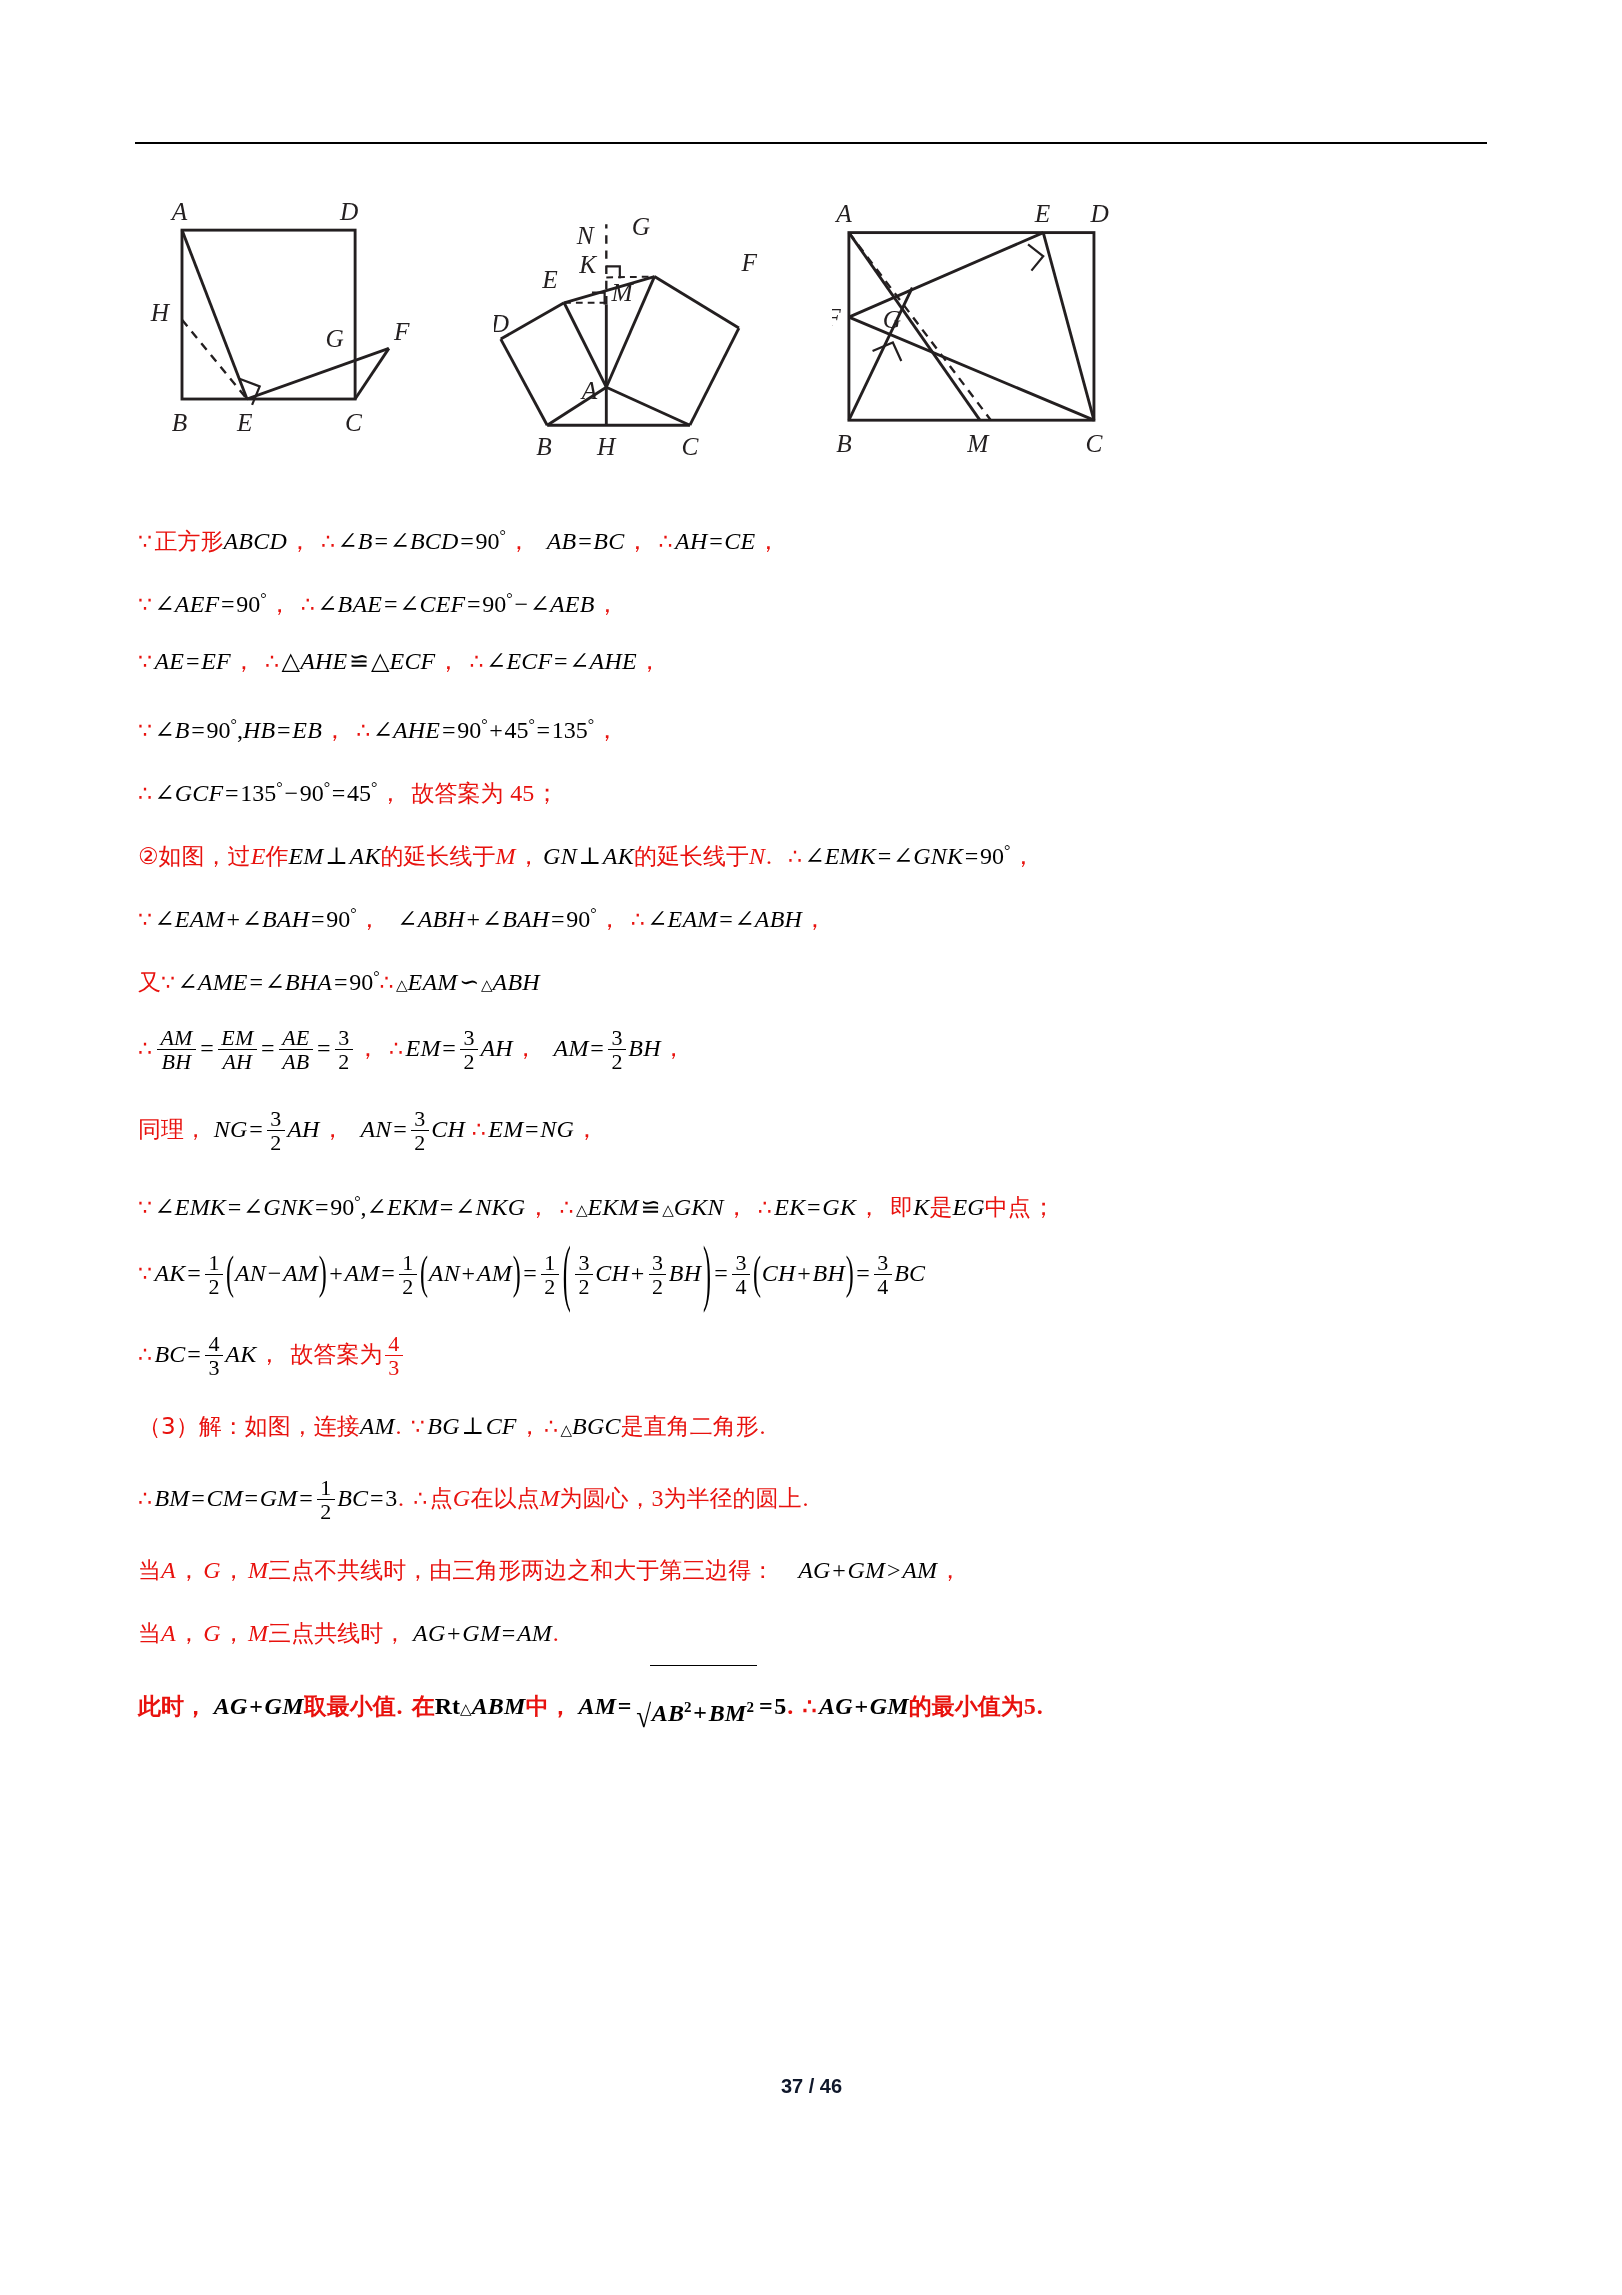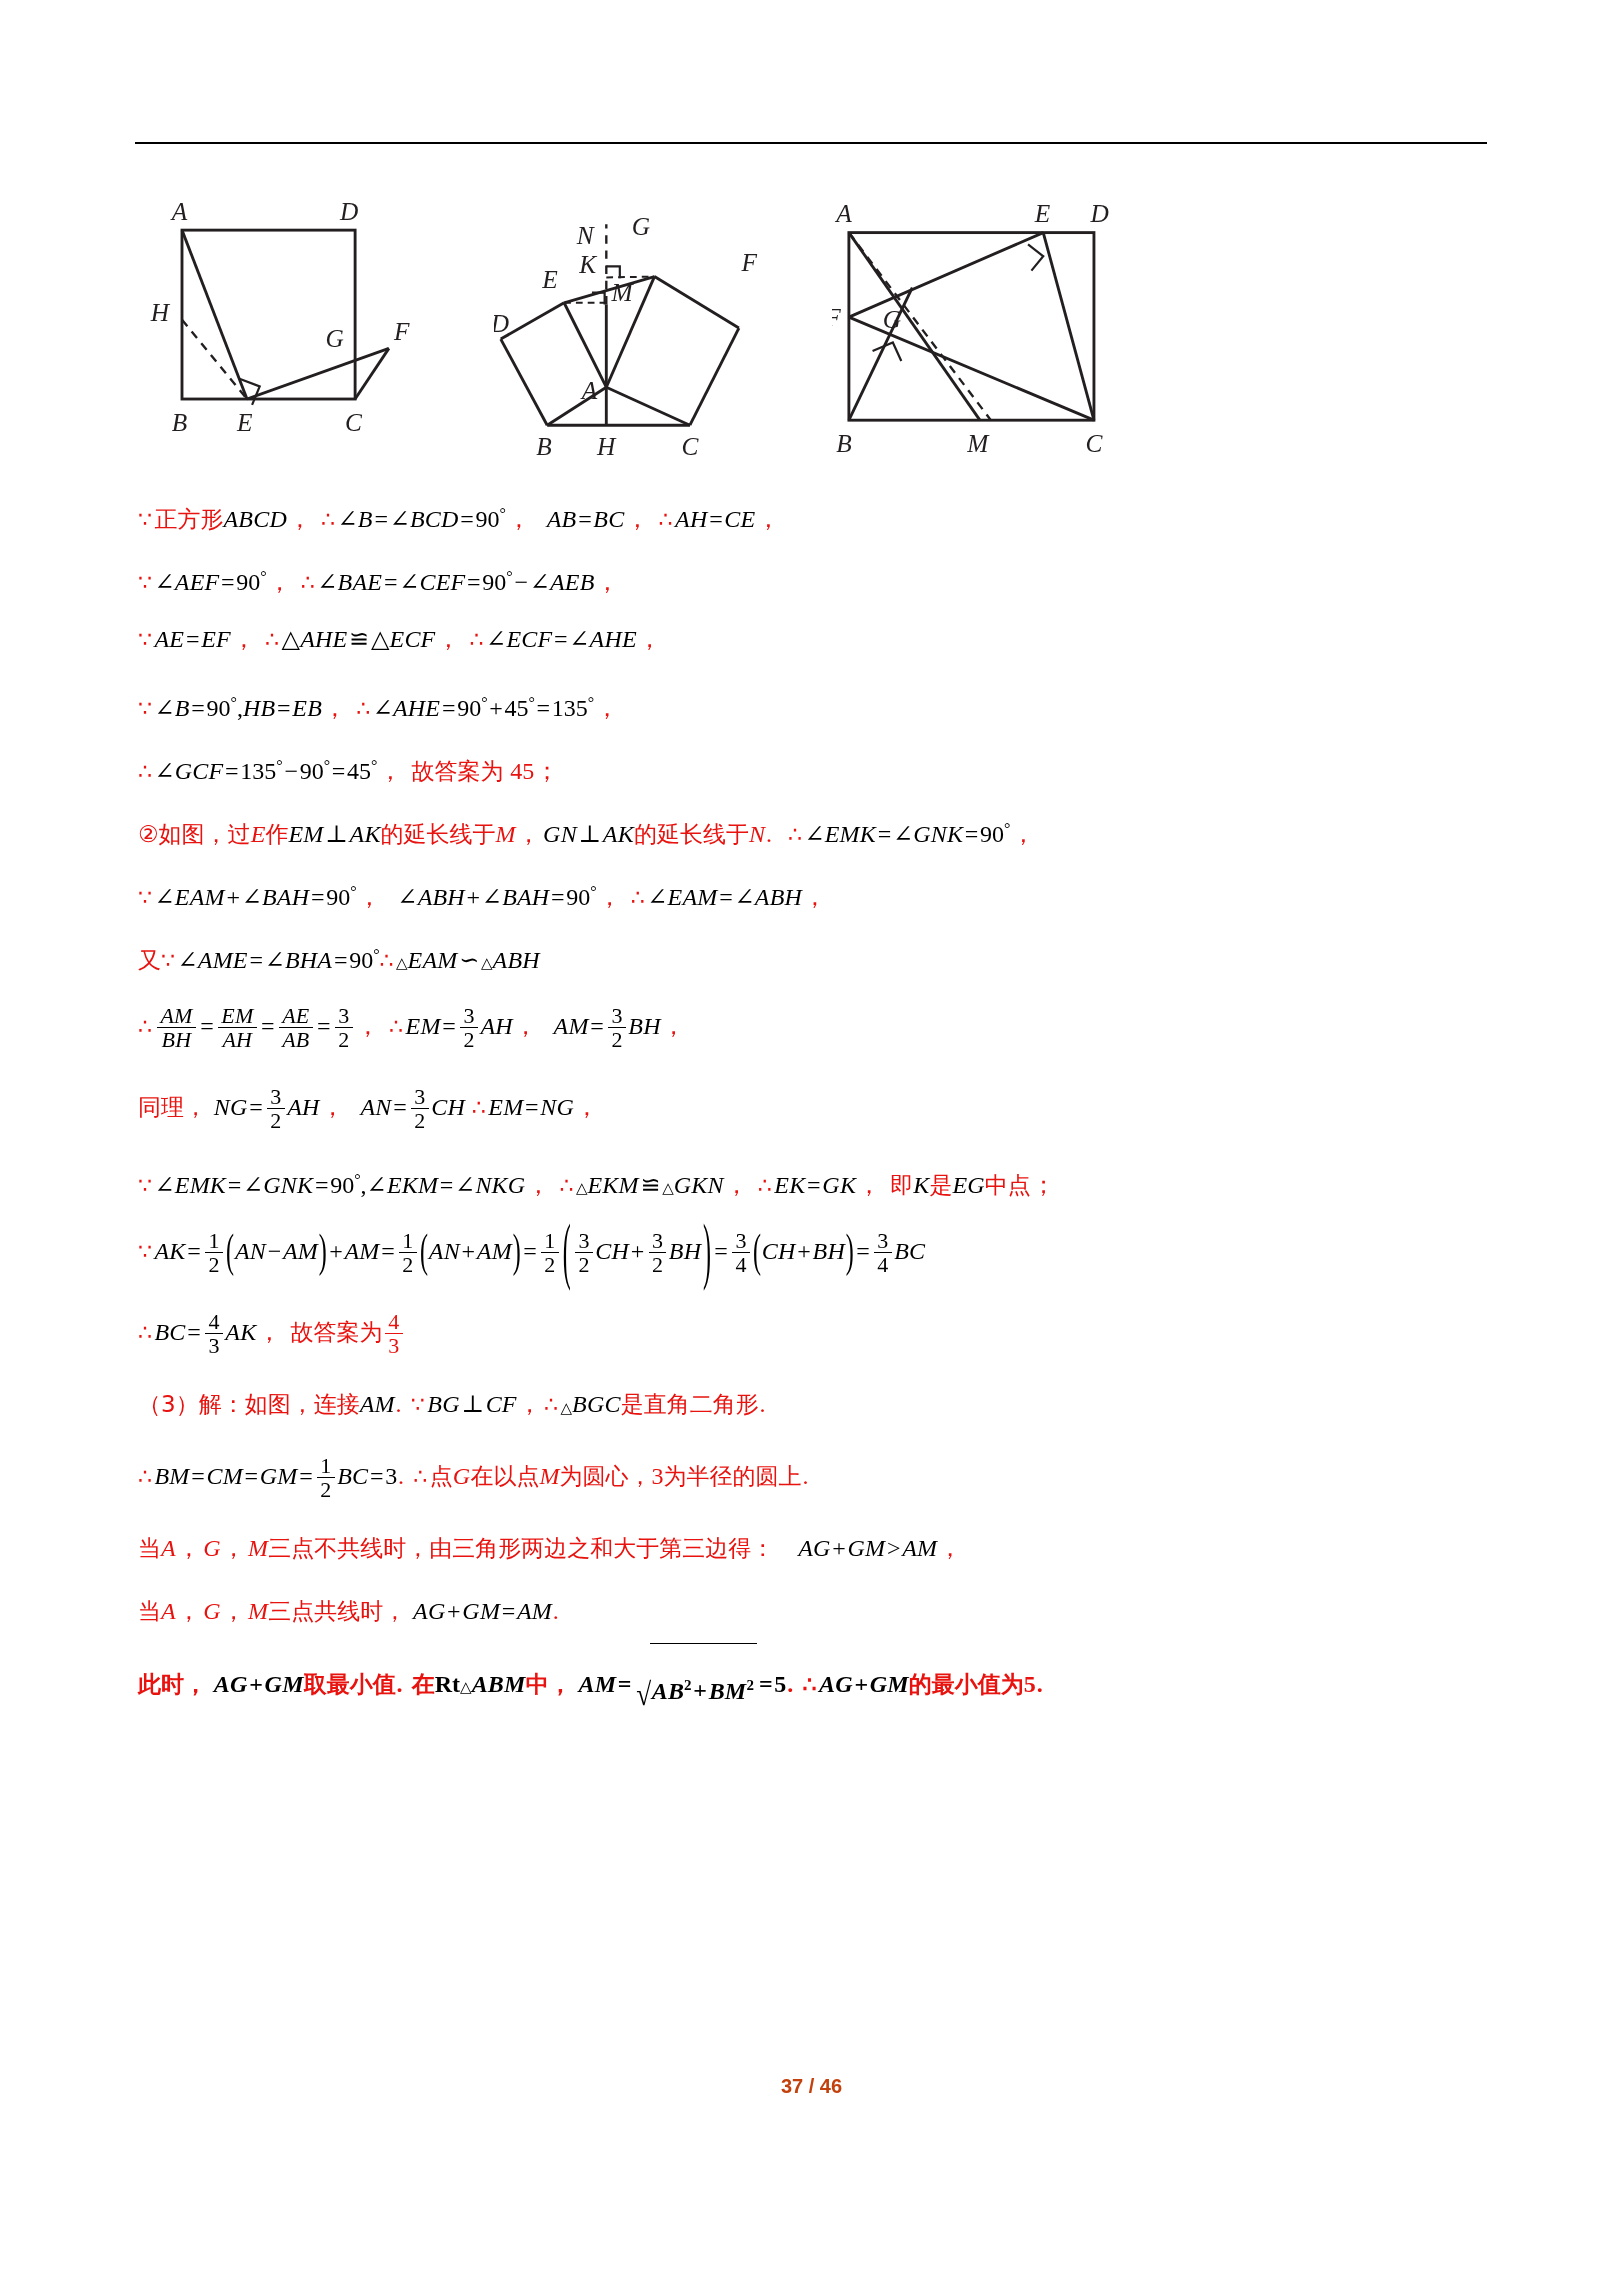--- a/index.html
+++ b/index.html
@@ -41,21 +41,21 @@
     top: 0;
   }
   #fig1 { left: 144px; }
   #fig2 { left: 494px; }
   #fig3 { left: 832px; }
 
   
   .body-text {
     position: absolute;
     left: 0;
-    top: 482px;
+    top: 504px;
     width: 1328px;
   }
   .ln {
     position: relative;
     padding-left: 138px;
     margin: 0;
     height: 63px;
     line-height: 63px;
     white-space: nowrap;
     font-size: 24px;
@@ -174,21 +174,21 @@
   
   .footer {
     position: absolute;
     left: 0;
     top: 2075px;
     width: 1623px;
     text-align: center;
     font-family: "Liberation Sans", sans-serif;
     font-weight: bold;
     font-size: 20px;
-    color: #c2410c;
+    color: #0f172a;
   }
   svg text {
     font-family: "Liberation Serif", "DejaVu Serif", serif;
     font-style: italic;
     font-size: 30px;
     fill: #231f20;
   }
   svg .shape {
     fill: none;
     stroke: #231f20;

